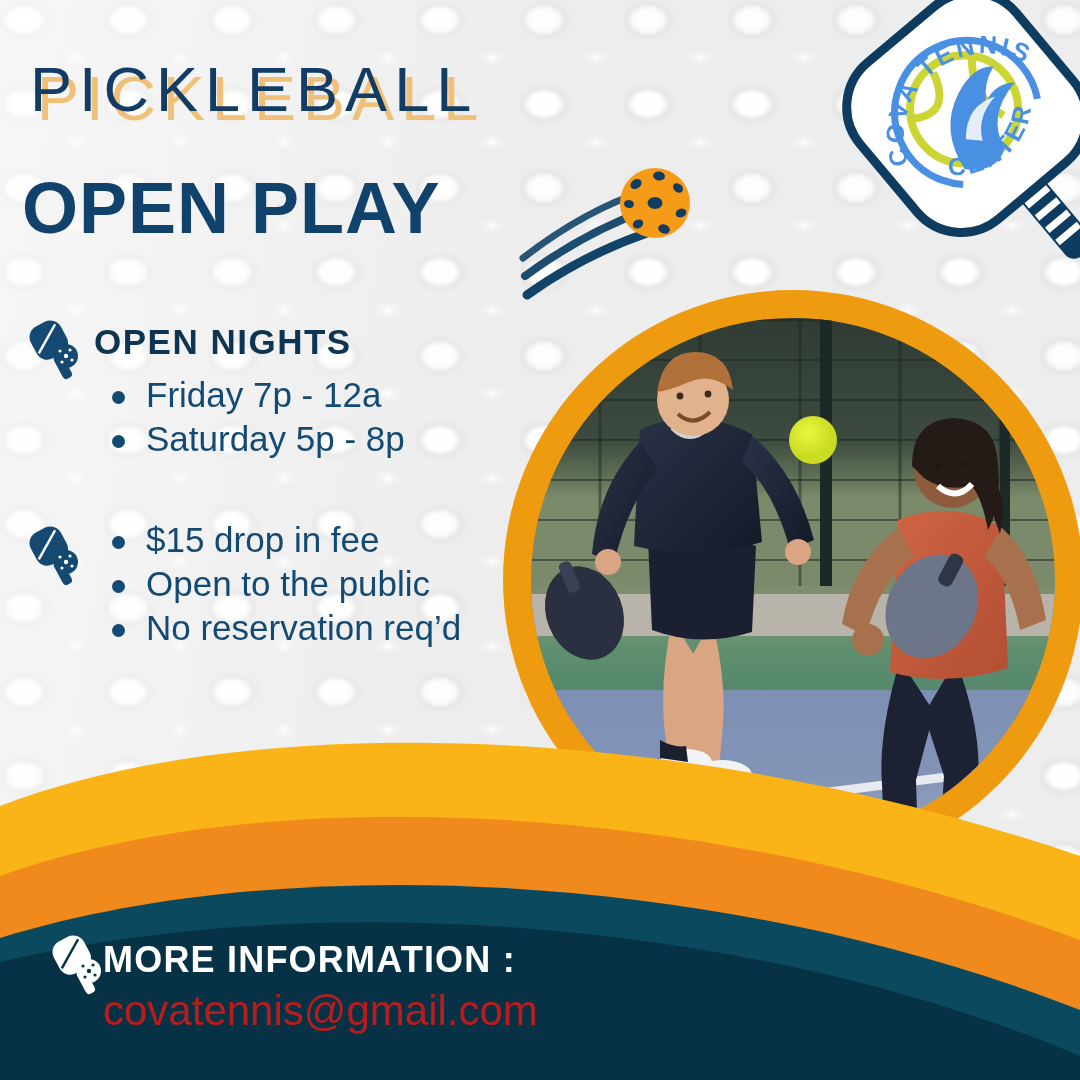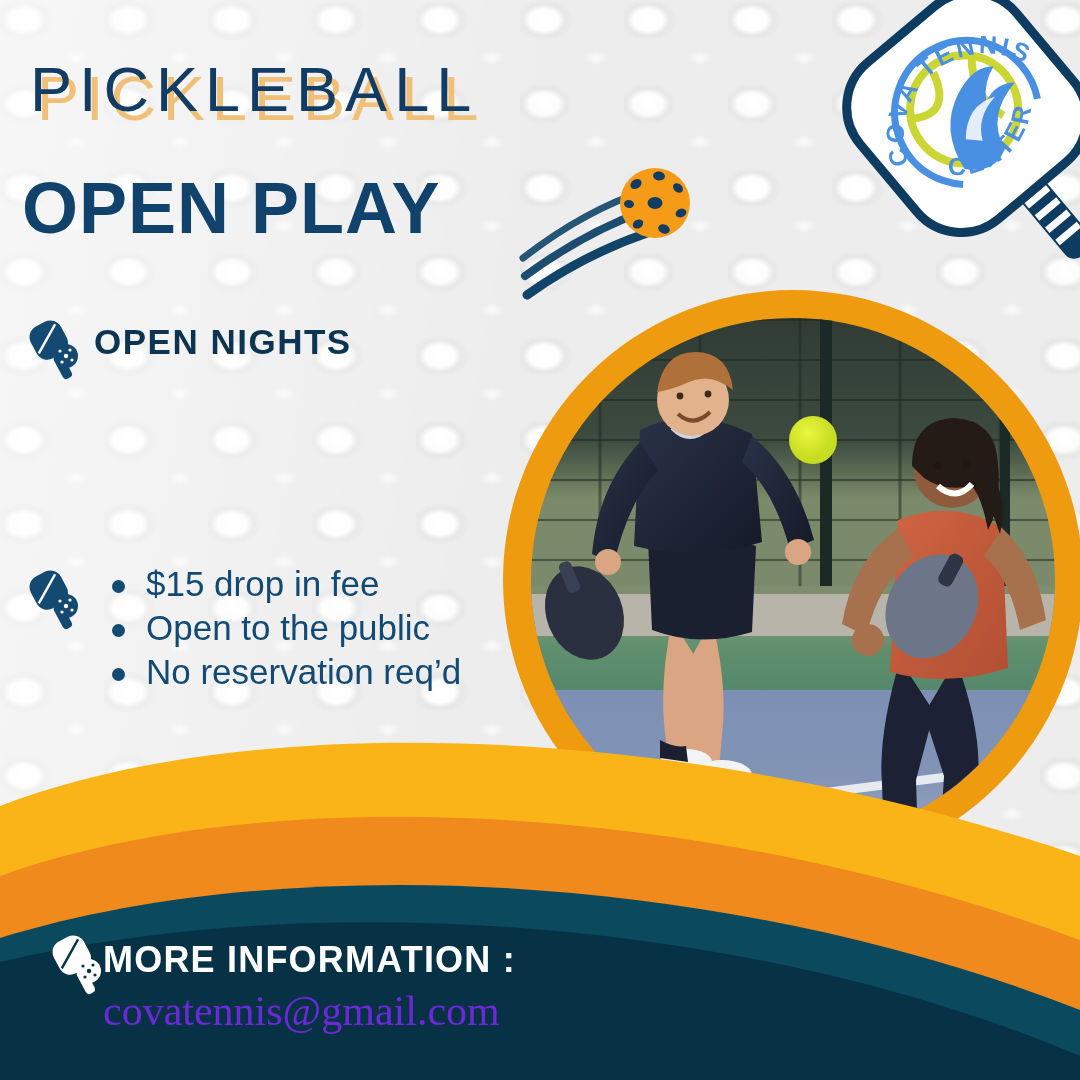--- a/index.html
+++ b/index.html
@@ -58,21 +58,21 @@
     font-weight:bold;
     letter-spacing:1px;
     color:#11426B;
     line-height:1;
     white-space:nowrap;
   }
 
   
   .block { position:absolute; }
   .block-a { left:22px; top:312px; }
-  .block-b { left:22px; top:560px; }
+  .block-b { left:22px; top:516px; }
 
   .icon-paddle { position:absolute; left:0; top:4px; width:62px; height:70px; }
   .block-a .icon-paddle { top:6px; }
   .block-b .icon-paddle { top:8px; }
 
   .section-title {
     margin-left:72px;
     font-size:35px;
     font-weight:bold;
     letter-spacing:1.5px;
@@ -102,21 +102,21 @@
   
   .footer { position:absolute; left:17px; bottom:0; width:1080px; height:155px; }
   .footer-icon { position:absolute; left:28px; top:8px; width:62px; height:70px; }
   .footer-title {
     position:absolute; left:86px; top:14px;
     font-size:36px; font-weight:bold; letter-spacing:1.2px;
     color:#ffffff; white-space:nowrap;
   }
   .footer-email {
     position:absolute; left:86px; top:62px;
-    font-size:42px; color:#6d28d9; white-space:nowrap;font-family:Liberation Serif, serif;
+    font-size:42px; color:#b91c1c; white-space:nowrap;
   }
 </style>
 </head>
 <body>
 
 <div id="poster">
 
   <div class="bg-texture"></div>
   <div class="bg-texture2"></div>
   <div class="bg-vignette"></div>
@@ -324,20 +324,24 @@
       <circle cx="44" cy="38" r="12" fill="#144A72"></circle>
       <g fill="#ffffff">
         <circle cx="44" cy="38" r="2.2"></circle>
         <circle cx="38" cy="33" r="1.6"></circle>
         <circle cx="48" cy="32" r="1.6"></circle>
         <circle cx="50" cy="42" r="1.6"></circle>
         <circle cx="40" cy="44" r="1.6"></circle>
       </g>
     </svg>
     <div class="section-title">OPEN NIGHTS</div>
+    <ul class="bullets">
+      <li>Friday 7p - 12a</li>
+      <li>Saturday 5p - 8p</li>
+    </ul>
   </div>
 
   <div class="block block-b">
     <svg class="icon-paddle" viewBox="0 0 62 70">
       <g transform="rotate(-28 31 30)">
         <rect x="14" y="3" width="34" height="36" rx="12" fill="#144A72"></rect>
         <rect x="26" y="38" width="10" height="26" rx="4" fill="#144A72"></rect>
         <path d="M16 28 L44 10" stroke="#ffffff" stroke-width="2.5" fill="none"></path>
       </g>
       <circle cx="44" cy="38" r="12" fill="#144A72"></circle>

